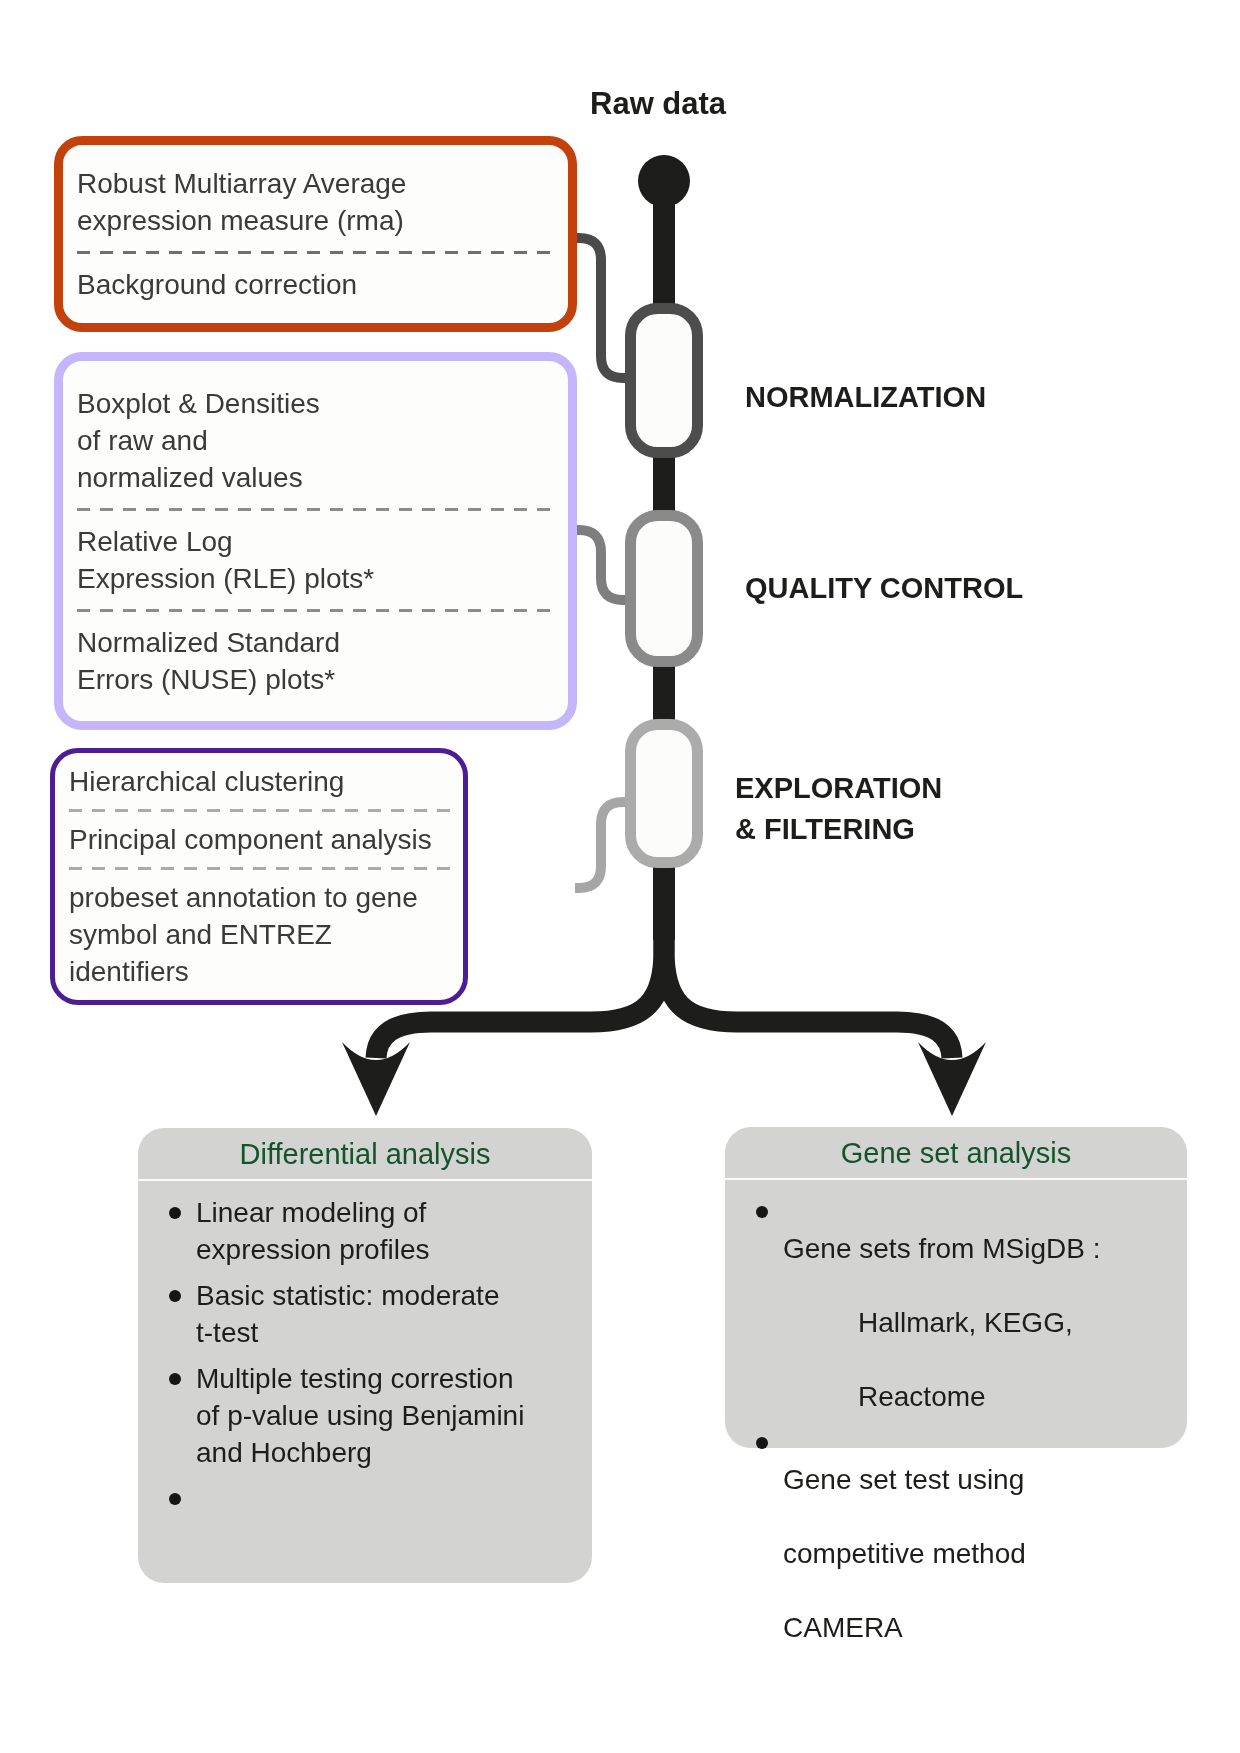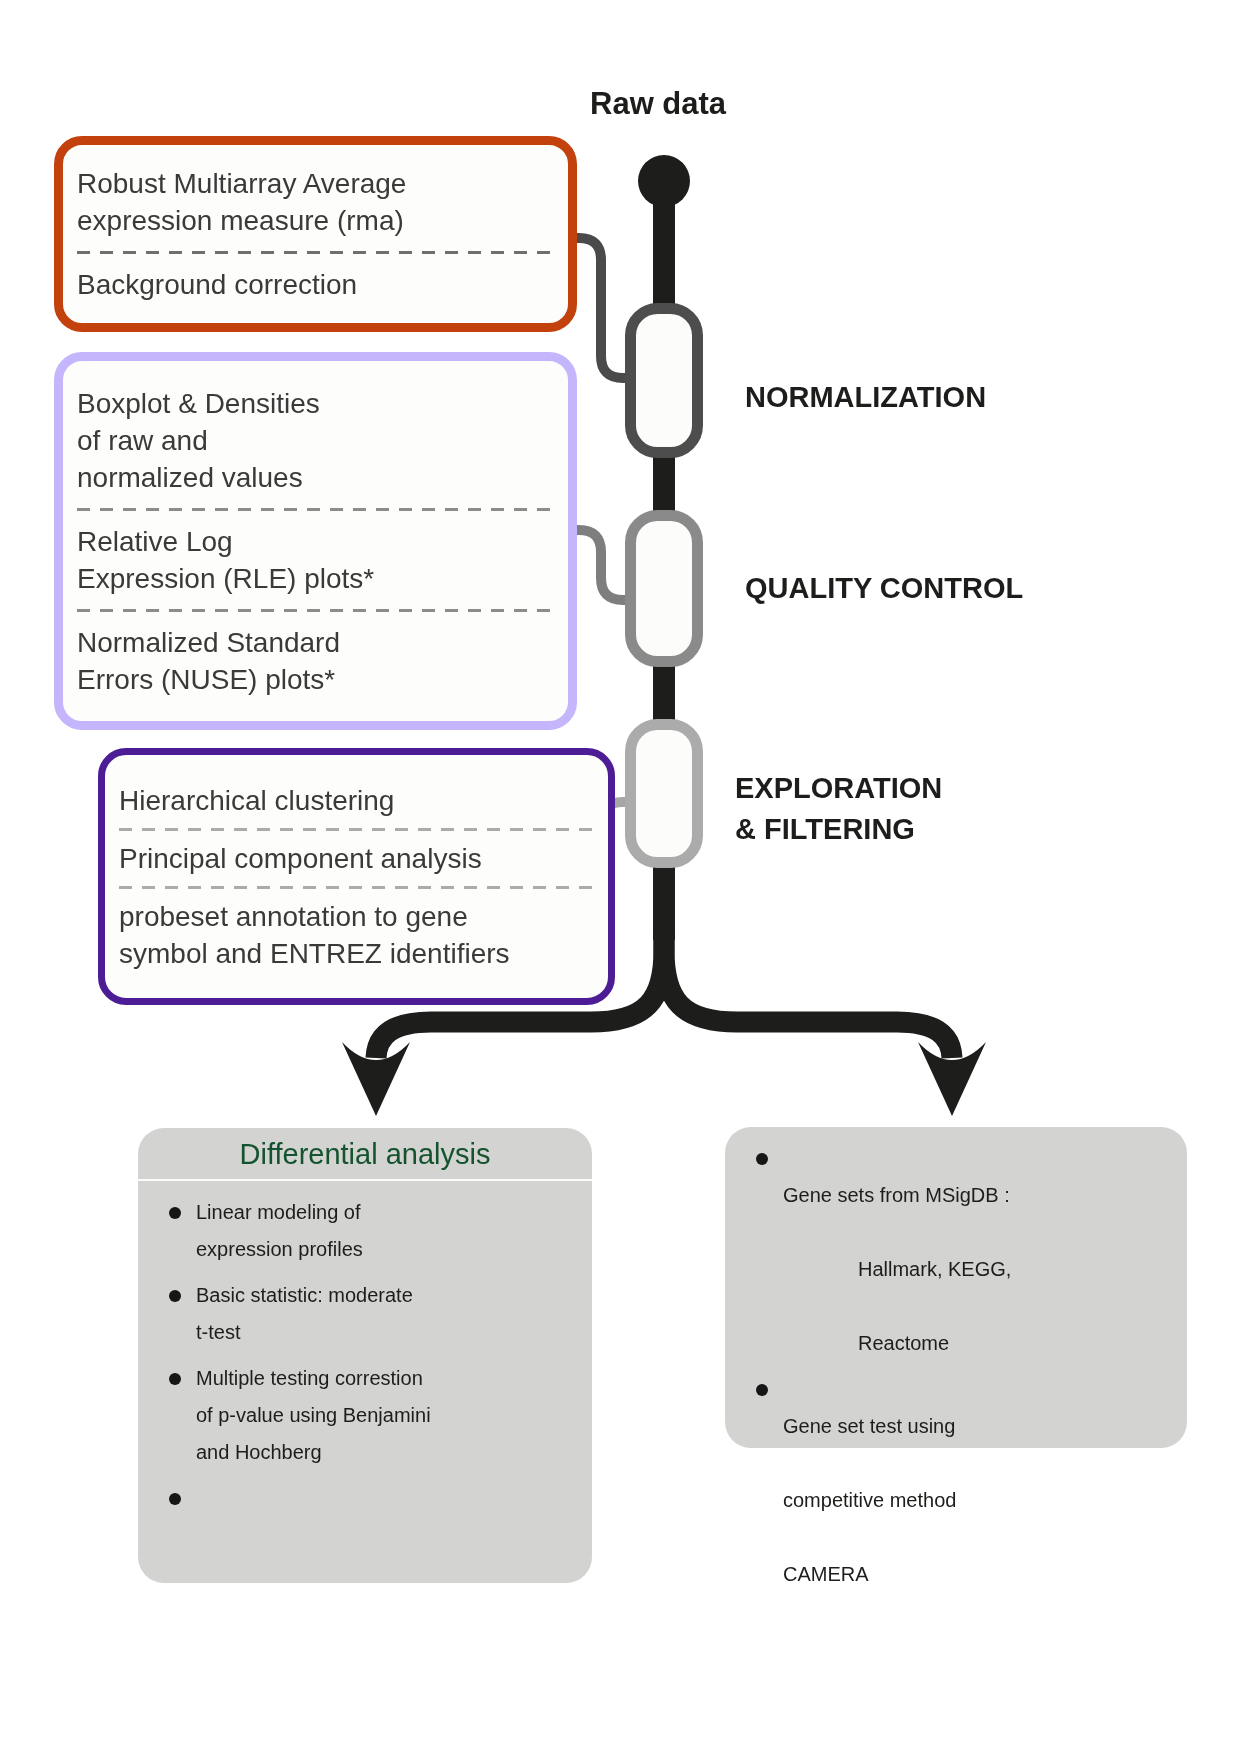--- a/index.html
+++ b/index.html
@@ -10,21 +10,21 @@
   svg.spine { position:absolute; left:0; top:0; z-index:1; }
 
   
   .pipe-box { position:absolute; z-index:2; background:#fdfdfb; border-radius:28px;
               padding:10px 10px 10px 14px; display:flex; flex-direction:column;
               justify-content:center; }
   .pipe-box .item { font-size:28px; line-height:37px; color:#3a3a3a; white-space:pre-line; }
   .divider { height:3px; margin:12px 0; }
   #box-normalization { left:54px; top:136px; width:523px; height:196px; border:9px solid #c2410c; }
   #box-quality      { left:54px; top:352px; width:523px; height:378px; border:9px solid #c4b5fd; }
-  #box-exploration  { left:50px; top:748px; width:517px; height:257px; border:7px solid #4c1d95;margin-left:48px; }
+  #box-exploration  { left:50px; top:748px; width:418px; height:257px; border:5px solid #4c1d95; }
   #box-normalization .divider { background:repeating-linear-gradient(90deg,#6f6f6f 0 13px,transparent 13px 23px); }
   #box-quality      .divider { background:repeating-linear-gradient(90deg,#8c8c8c 0 13px,transparent 13px 23px); }
   #box-exploration  .divider { background:repeating-linear-gradient(90deg,#ababab 0 13px,transparent 13px 23px); margin:9px 0; }
 
   
   .stage-label { position:absolute; z-index:3; font-weight:700; font-size:29px;
                  line-height:41px; color:#1d1d1b; white-space:nowrap; }
   #raw-data-label { position:absolute; z-index:3; left:590px; top:86px; font-weight:700;
                     font-size:31px; color:#1d1d1b; white-space:nowrap; }
   #label-normalization { left:745px; top:377px; }
@@ -35,21 +35,21 @@
   
   .analysis-box { position:absolute; z-index:2; background:#d3d3d1; border-radius:26px; }
   #box-differential { left:138px; top:1128px; width:454px; height:455px; }
   #box-geneset      { left:725px; top:1127px; width:462px; height:321px; }
   .analysis-title { font-size:29px; color:#14532d; text-align:center; padding-top:10px;
                     padding-bottom:8px; border-bottom:2px solid #fbfbfa; }
   .bullets { list-style:none; padding:13px 14px 0 31px; }
   .bullets li { display:flex; margin-bottom:9px; }
   .bullet-dot { flex:0 0 12px; width:12px; height:12px; border-radius:50%;
                 background:#161616; margin-top:13px; margin-right:15px; }
-  .bullet-text { font-size:20px; line-height:37px; color:#1d1d1b; white-space:pre-line; }
+  .bullet-text { font-size:28px; line-height:37px; color:#1d1d1b; white-space:pre-line; }
   .bullet-text .line { white-space:nowrap; }
   .bullet-text .line.indent { padding-left:75px; }
 </style>
 </head>
 <body>
 
 <div id="stage">
 
   <svg class="spine" width="1240" height="1753" viewBox="0 0 1240 1753">
 
@@ -125,20 +125,21 @@
 of p-value using Benjamini
 and Hochberg</span>
       </li>
       <li>
         <span class="bullet-dot"></span>
       </li>
     </ul>
   </div>
 
   <div class="analysis-box" id="box-geneset">
+    <div class="analysis-title">Gene set analysis</div>
     <ul class="bullets">
       <li>
         <span class="bullet-dot"></span>
         <span class="bullet-text">
           <span class="line">Gene sets from MSigDB :</span><br>
           <span class="line indent">Hallmark, KEGG,</span><br>
           <span class="line indent">Reactome</span>
         </span>
       </li>
       <li>

